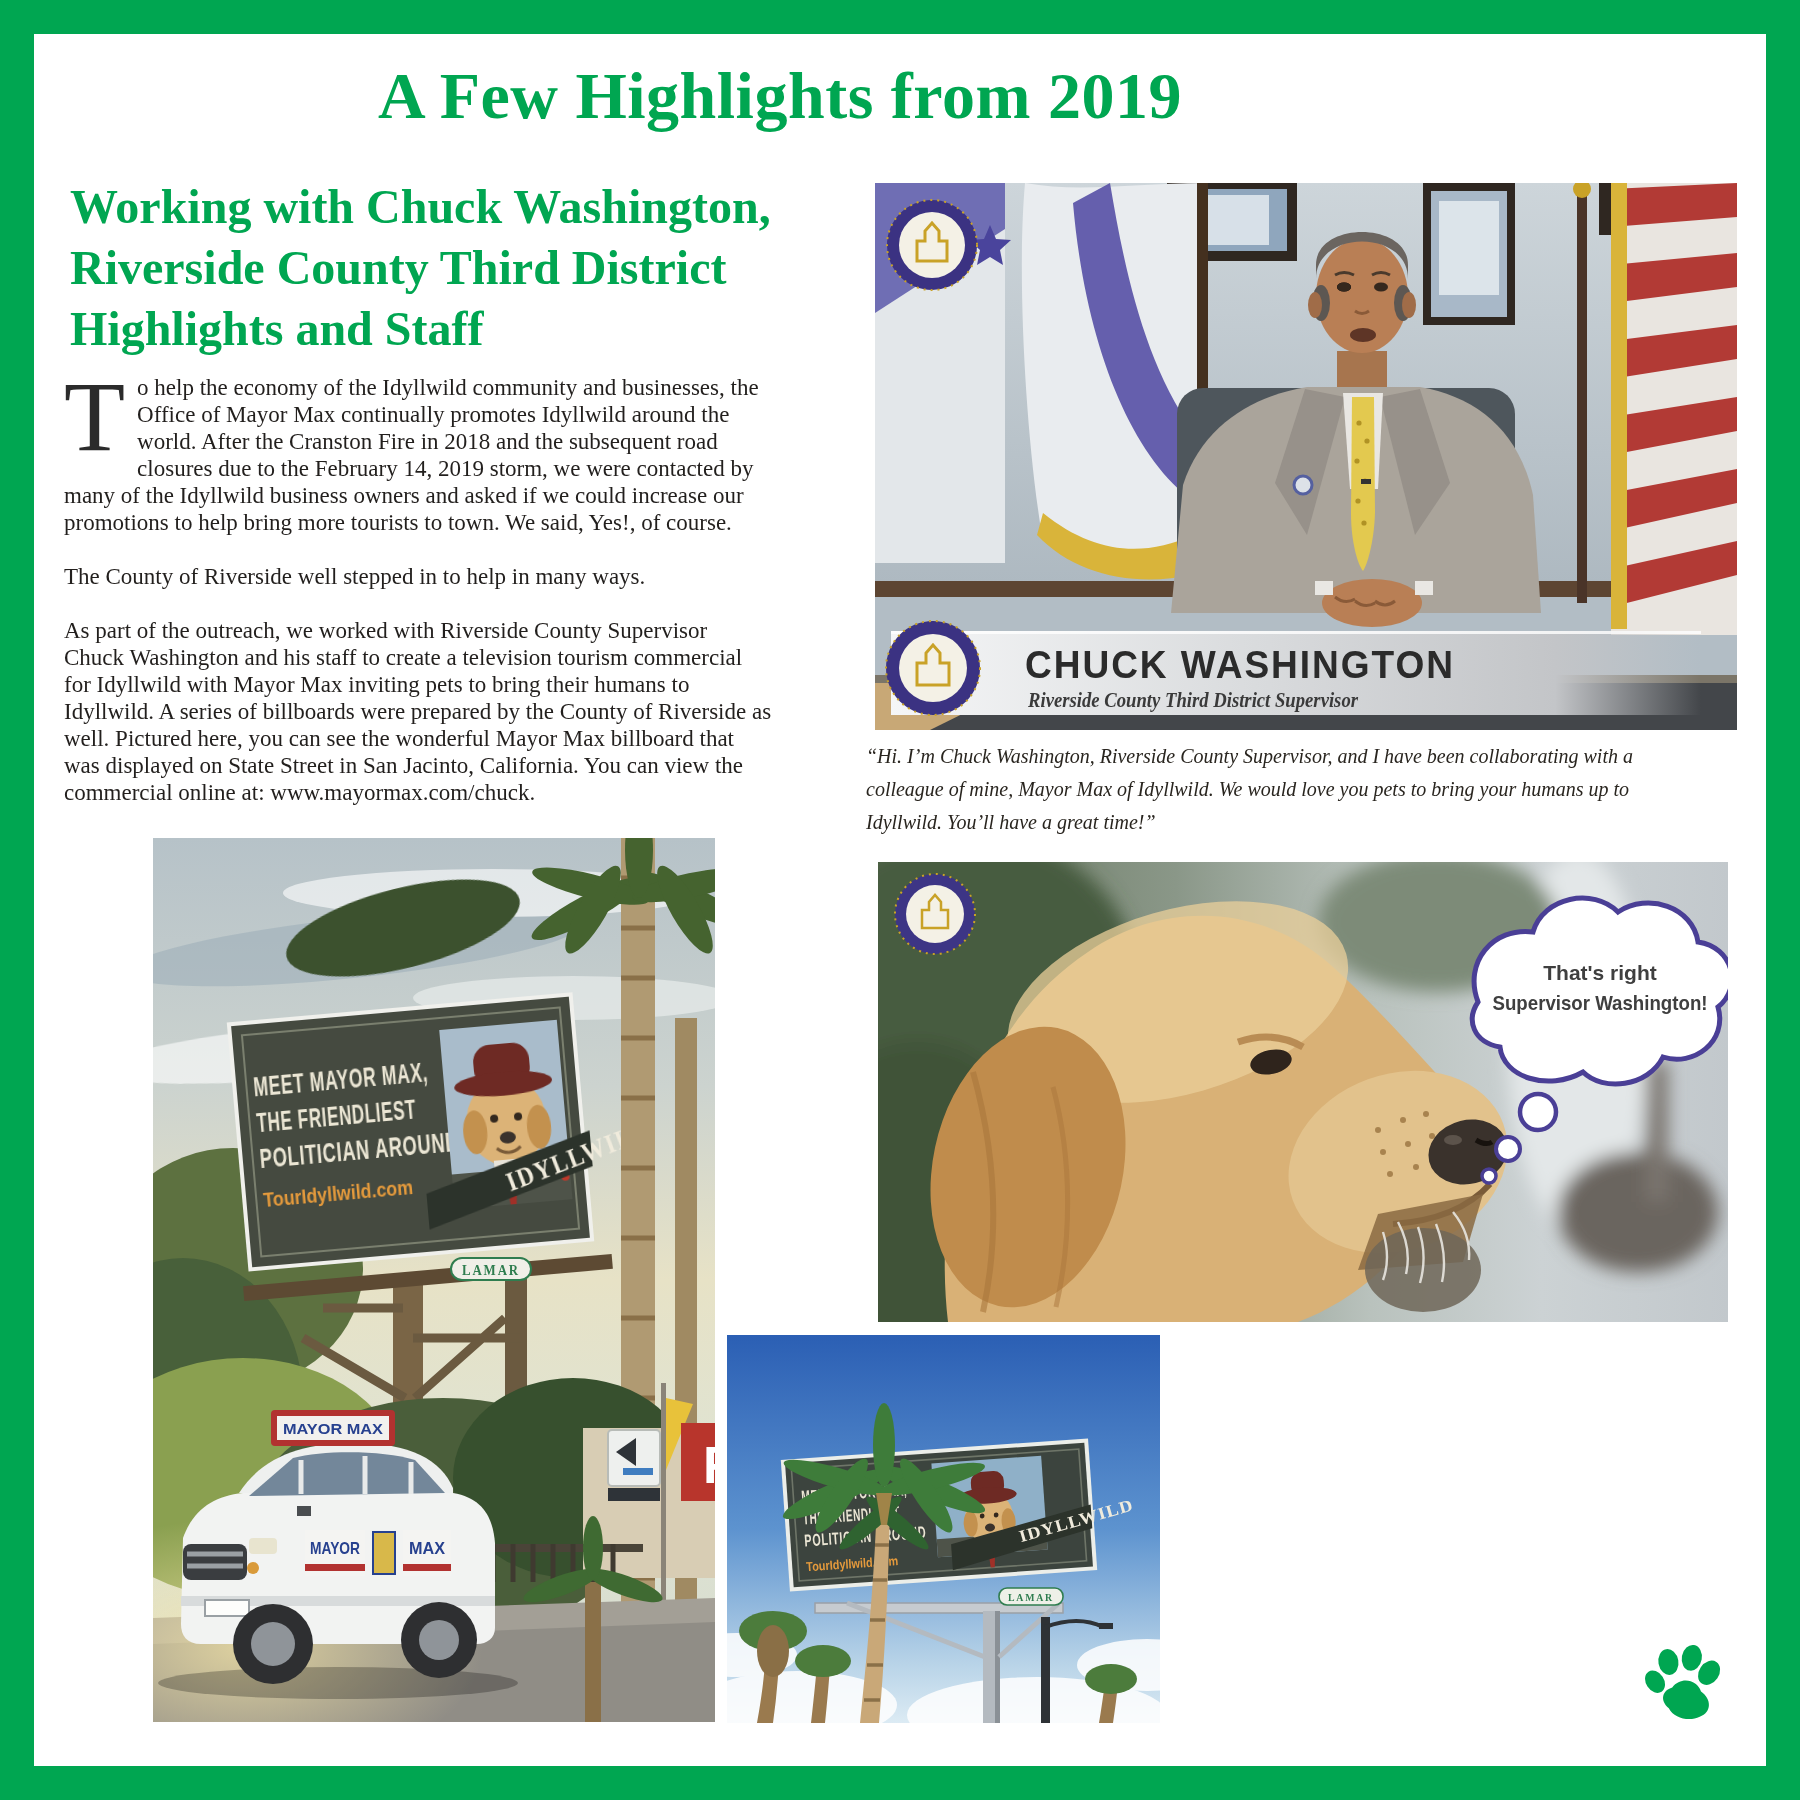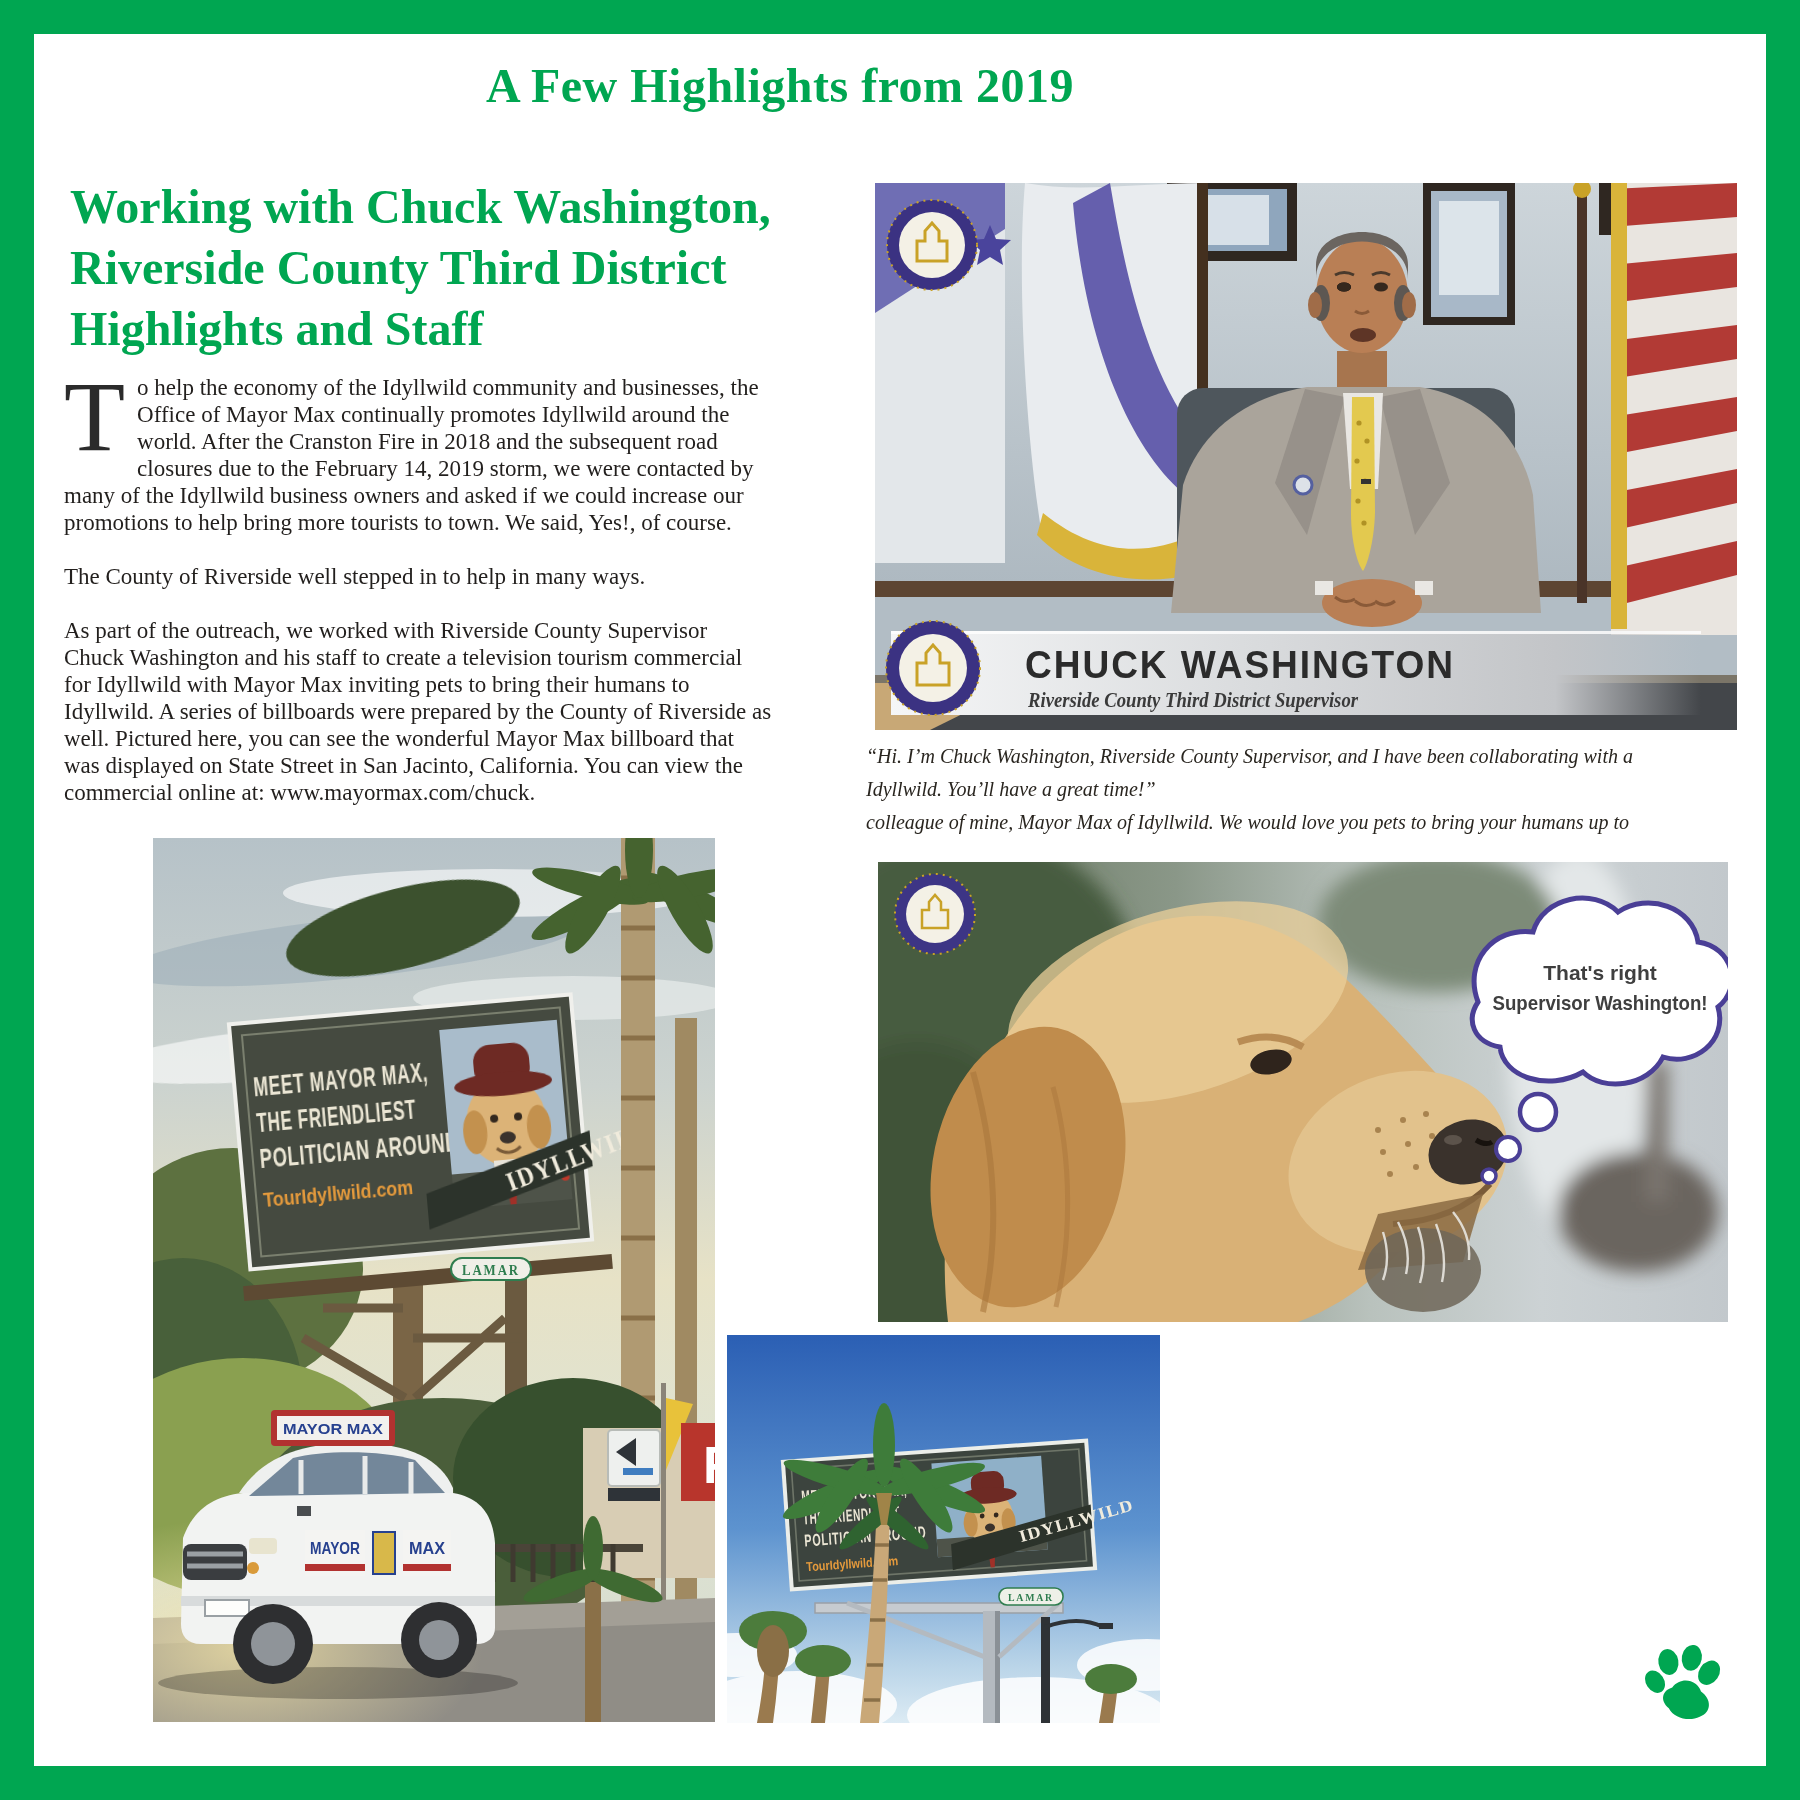--- a/index.html
+++ b/index.html
@@ -3,21 +3,21 @@
 <meta charset="utf-8">
 <style>
   html,body{margin:0;padding:0;background:#ffffff;}
   .page{
     position:relative;width:1800px;height:1800px;background:#fff;
     overflow:hidden;font-family:"Liberation Serif",serif;
   }
   .frame{position:absolute;inset:0;border:34px solid #00a651;pointer-events:none;z-index:40;}
   .title{
     position:absolute;left:330px;top:58px;width:900px;text-align:center;
-    font-size:48px;font-weight:bold;color:#00a651;letter-spacing:.5px;white-space:nowrap;
+    font-size:66px;font-weight:bold;color:#00a651;letter-spacing:.5px;white-space:nowrap;
   }
   .heading{
     position:absolute;left:70px;top:176px;width:720px;
     font-size:48px;line-height:61px;font-weight:bold;color:#00a651;
   }
   .body-copy{
     position:absolute;left:64px;top:374px;width:708px;
     font-size:23px;line-height:27px;color:#221f1d;
   }
   .body-copy p{margin:0 0 27px 0;}
@@ -172,22 +172,22 @@
         <circle cx="58" cy="485" r="47" fill="#3b3282"></circle>
         <circle cx="58" cy="485" r="34" fill="#f4f1e6"></circle>
         <circle cx="58" cy="485" r="47" fill="none" stroke="#c9a227" stroke-width="2" stroke-dasharray="2 5"></circle>
         <path d="M42,502 L42,480 L51,480 L51,470 L58,462 L65,470 L65,480 L74,480 L74,502 Z" fill="none" stroke="#c9a227" stroke-width="3"></path>
       </g>
     </svg>
   </div>
 
   <div class="quote">
     <div>“Hi. I’m Chuck Washington, Riverside County Supervisor, and I have been collaborating with a</div>
+    <div>colleague of mine, Mayor Max of Idyllwild. We would love you pets to bring your humans up to</div>
     <div>Idyllwild. You’ll have a great time!”</div>
-    <div>colleague of mine, Mayor Max of Idyllwild. We would love you pets to bring your humans up to</div>
   </div>
 
   <div class="photo" style="left:153px;top:838px;">
     <svg width="562" height="884" viewBox="0 0 562 884">
       <defs>
         <linearGradient id="tp-sky" x1="0" y1="0" x2="0" y2="1">
           <stop offset="0" stop-color="#b6c2c8"></stop>
           <stop offset="0.28" stop-color="#ccd3cf"></stop>
           <stop offset="0.5" stop-color="#e7e2c6"></stop>
           <stop offset="0.7" stop-color="#dfe3d2"></stop>

